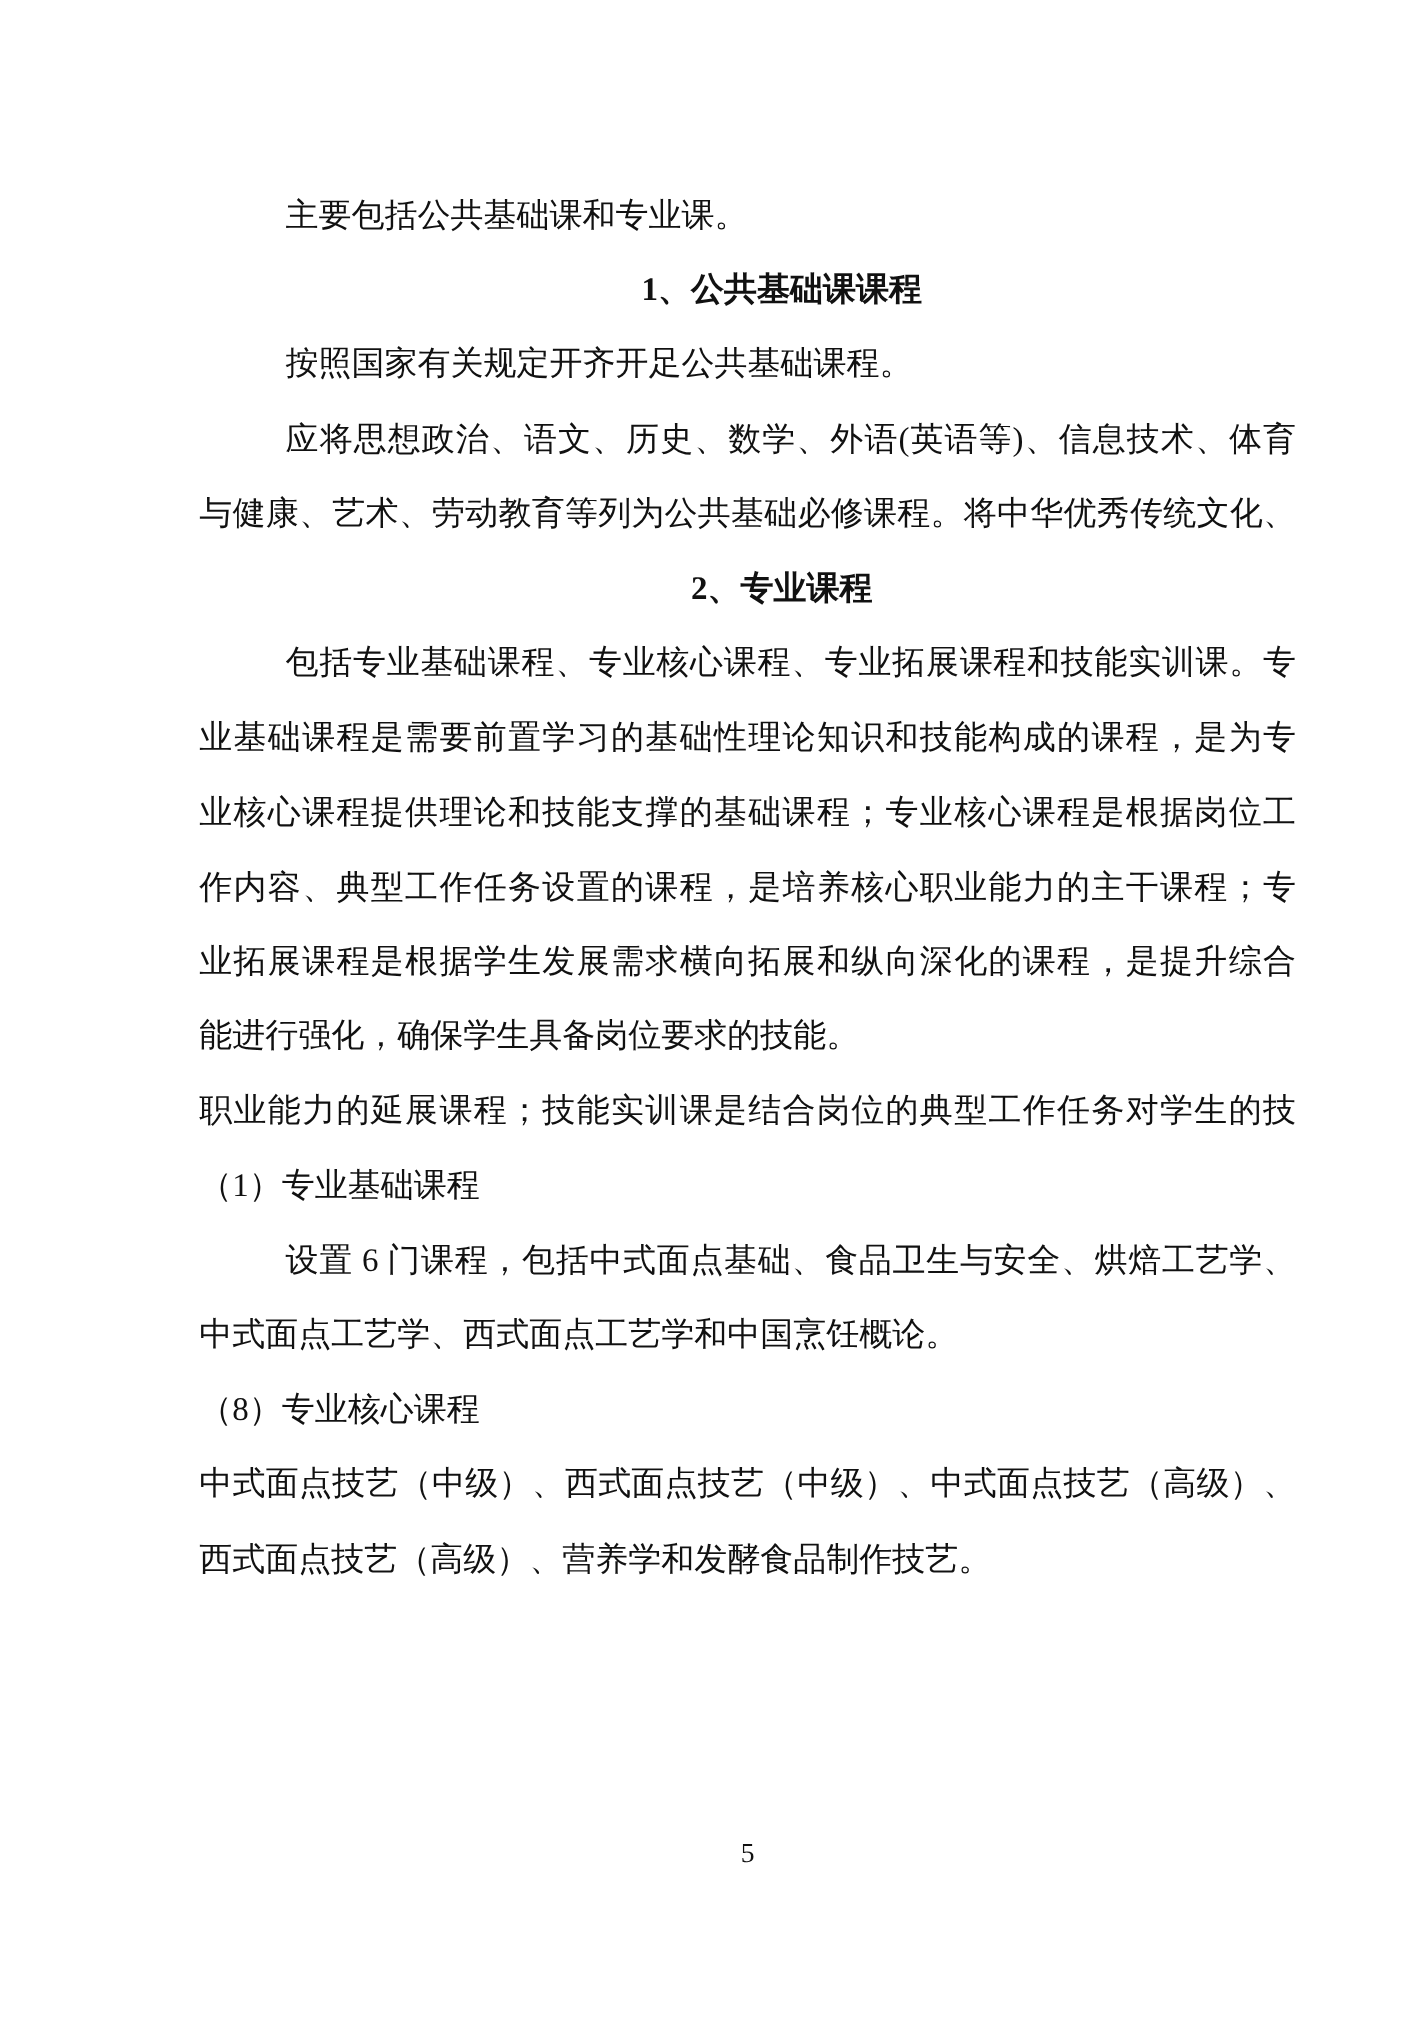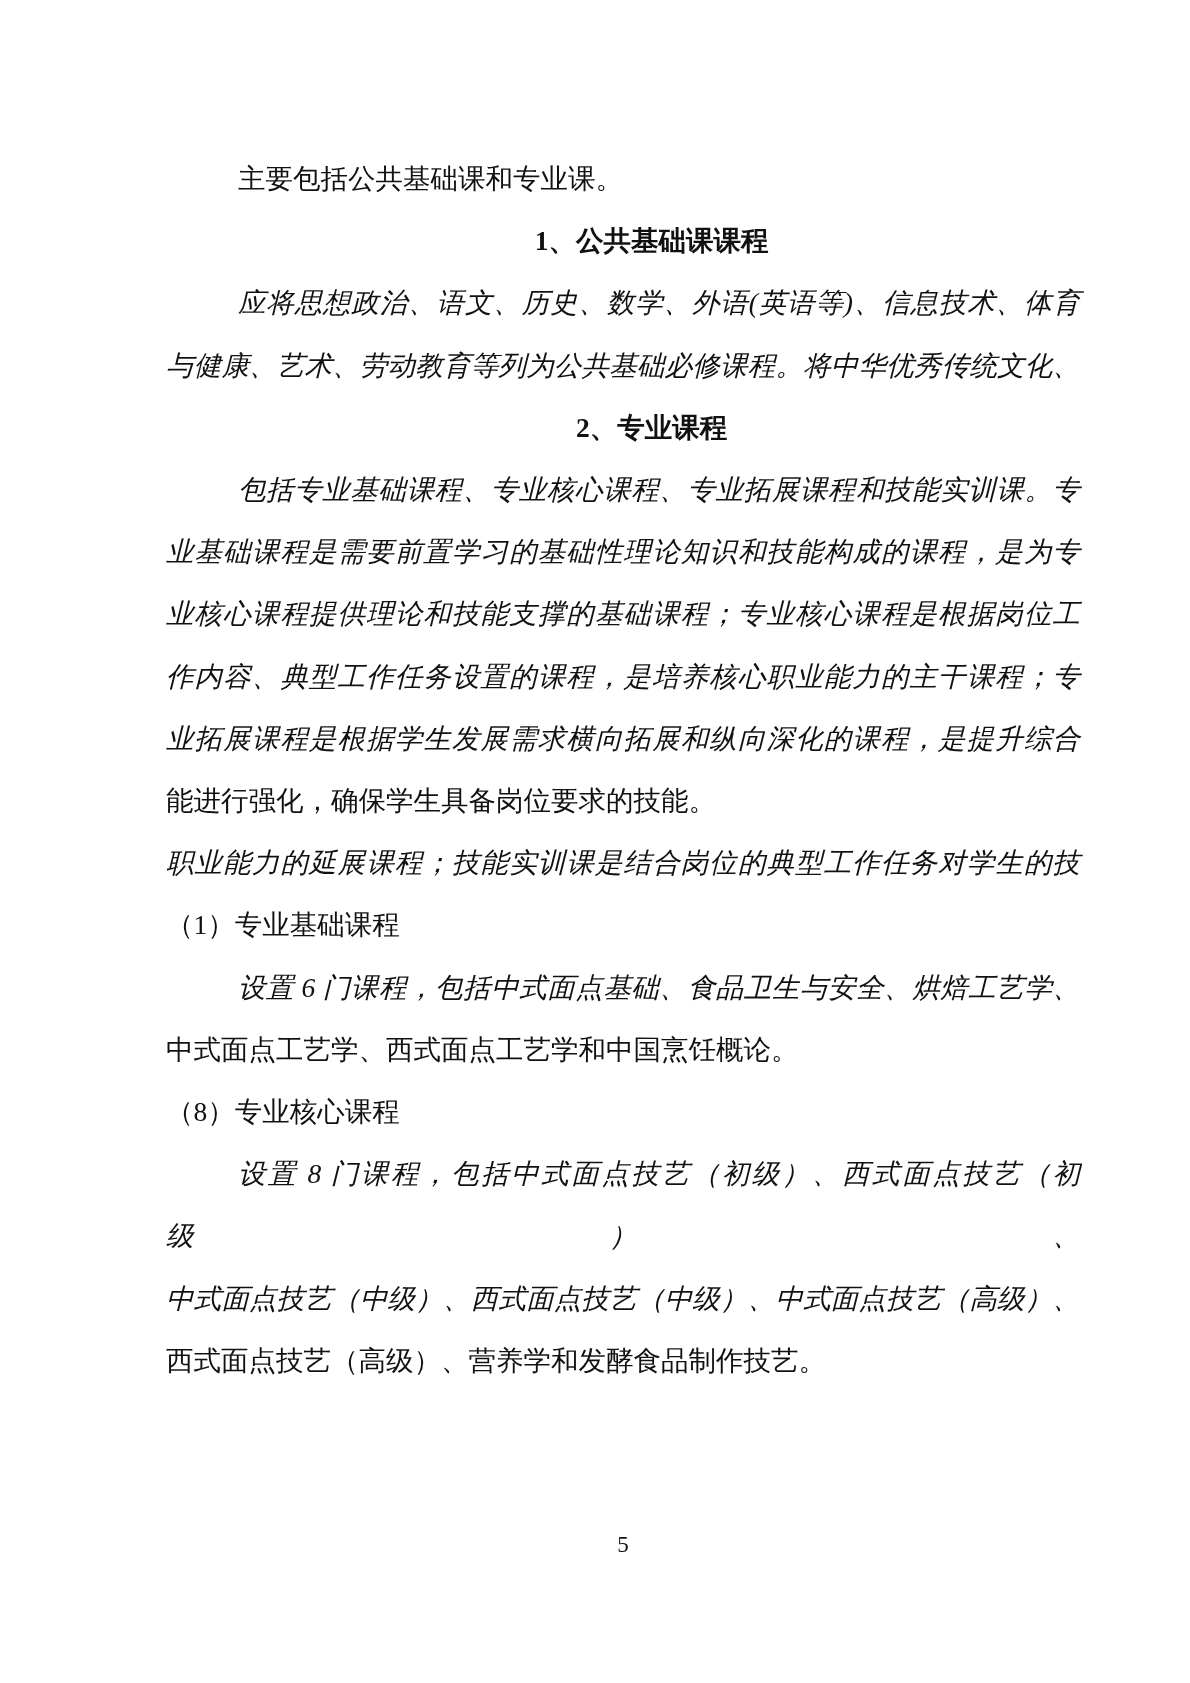--- a/index.html
+++ b/index.html
@@ -24,21 +24,20 @@
   }
   .line {
     font-size: 27.5px;
     line-height: 62.2px;
     text-align: left;
     white-space: normal;
   }
   .line.fill {
     text-align: justify;
     text-align-last: justify;
-    font-style: italic;
   }
   .line.indent-para {
     text-indent: 72px;
   }
   .line.indent-head {
     text-indent: 57px;
   }
   .line.heading {
     font-weight: bold;
     text-align: center;
@@ -53,32 +52,32 @@
     line-height: 34px;
   }
 </style>
 </head>
 <body>
 
 <div class="page">
   <div class="text-body">
       <div class="line indent-para">主要包括公共基础课和专业课。</div>
       <div class="line heading indent-head">1、公共基础课课程</div>
+      <div class="line indent-para">按照国家有关规定开齐开足公共基础课程。</div>
       <div class="line indent-para fill">应将思想政治、语文、历史、数学、外语(英语等)、信息技术、体育</div>
       <div class="line fill">与健康、艺术、劳动教育等列为公共基础必修课程。将中华优秀传统文化、</div>
       <div class="line heading indent-head">2、专业课程</div>
       <div class="line indent-para fill">包括专业基础课程、专业核心课程、专业拓展课程和技能实训课。专</div>
       <div class="line fill">业基础课程是需要前置学习的基础性理论知识和技能构成的课程，是为专</div>
       <div class="line fill">业核心课程提供理论和技能支撑的基础课程；专业核心课程是根据岗位工</div>
       <div class="line fill">作内容、典型工作任务设置的课程，是培养核心职业能力的主干课程；专</div>
       <div class="line fill">业拓展课程是根据学生发展需求横向拓展和纵向深化的课程，是提升综合</div>
       <div class="line">能进行强化，确保学生具备岗位要求的技能。</div>
       <div class="line fill">职业能力的延展课程；技能实训课是结合岗位的典型工作任务对学生的技</div>
       <div class="line">（1）专业基础课程</div>
       <div class="line indent-para fill">设置 6 门课程，包括中式面点基础、食品卫生与安全、烘焙工艺学、</div>
       <div class="line">中式面点工艺学、西式面点工艺学和中国烹饪概论。</div>
       <div class="line">（8）专业核心课程</div>
-      <div class="line indent-para fill">设置 8 门课程，包括中式面点技艺（初级）、西式面点技艺（初级）、</div>
       <div class="line fill">中式面点技艺（中级）、西式面点技艺（中级）、中式面点技艺（高级）、</div>
       <div class="line">西式面点技艺（高级）、营养学和发酵食品制作技艺。</div>
     </div>
   <div class="footer">5</div>
 </div>
 
 </body></html>

